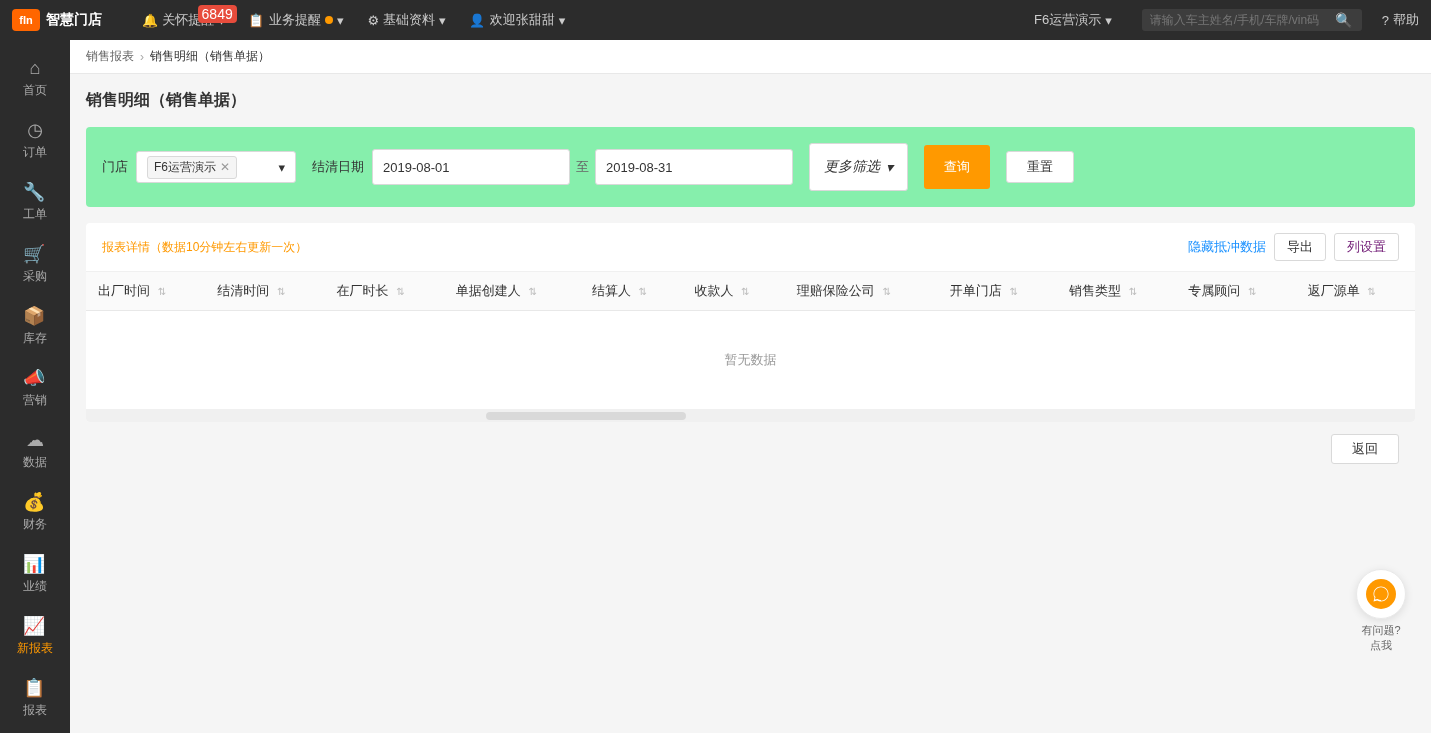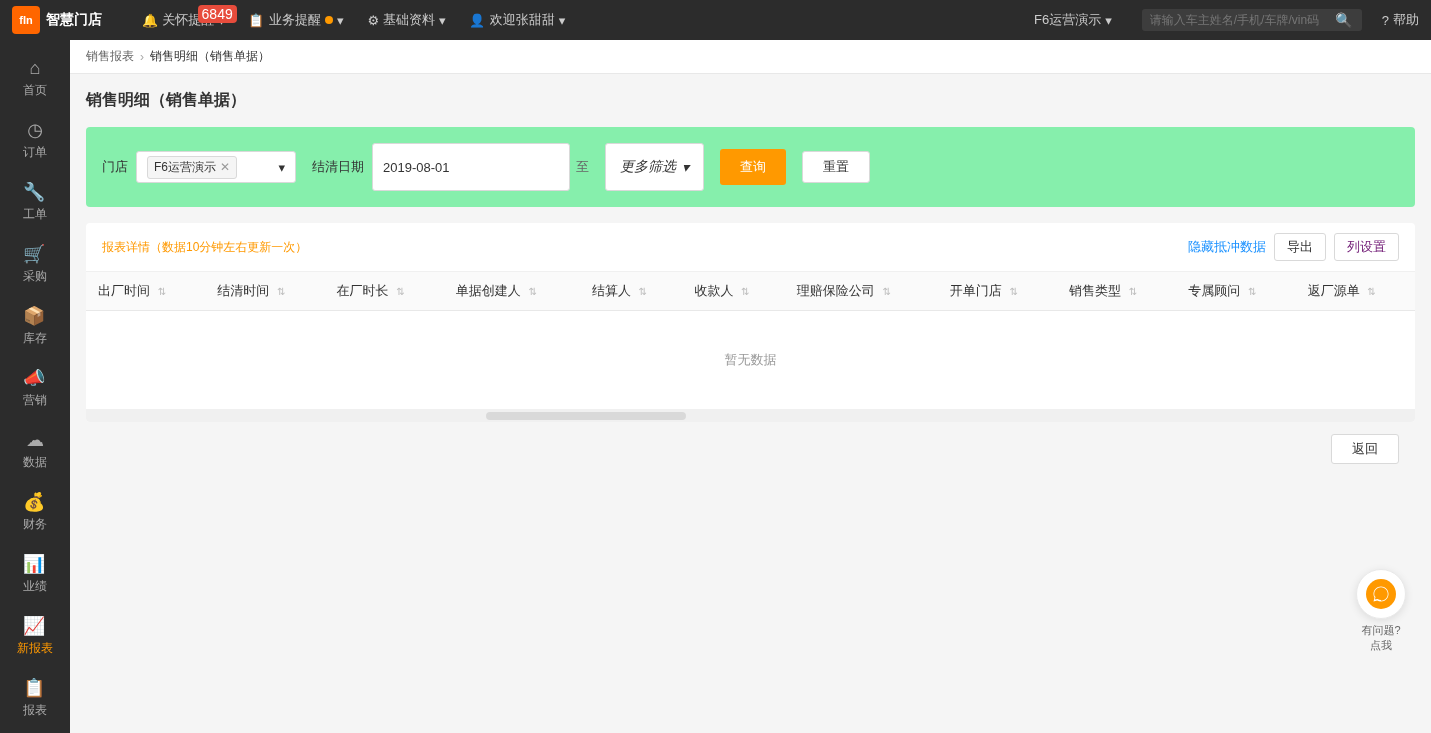--- a/index.html
+++ b/index.html
@@ -20,21 +20,21 @@
       display: flex;
       align-items: center;
       gap: 6px;
       font-size: 14px;
       font-weight: bold;
       color: #fff;
       min-width: 100px;
     }
     .logo-icon {
       width: 28px;
-      height: 28px;
+      height: 22px;
       background: #ff6600;
       border-radius: 4px;
       display: flex;
       align-items: center;
       justify-content: center;
       font-size: 11px;
       font-weight: bold;
       color: #fff;
     }
     .topbar-nav {
@@ -221,21 +221,21 @@
       display: flex;
       align-items: center;
       gap: 6px;
     }
     .date-input {
       border: 1px solid #d9d9d9;
       border-radius: 3px;
       padding: 5px 10px;
       font-size: 13px;
       color: #333;
-      height: 48px;
+      height: 36px;
       background: #fff;
     }
     .date-sep { color: #666; }
     .btn-more-filter {
       border: 1px solid #d9d9d9;
       border-radius: 3px;
       padding: 5px 14px;
       font-size: 14px;
       color: #333;
       background: #fff;
@@ -247,21 +247,21 @@
       font-style: italic;
     }
     .btn-query {
       background: #f90;
       color: #fff;
       border: none;
       border-radius: 3px;
       padding: 5px 20px;
       font-size: 13px;
       cursor: pointer;
-      height: 36px;
+      height: 44px;
     }
     .btn-reset {
       background: #fff;
       color: #333;
       border: 1px solid #d9d9d9;
       border-radius: 3px;
       padding: 5px 20px;
       font-size: 13px;
       cursor: pointer;
       height: 32px;
@@ -544,20 +544,21 @@
             <span style="flex:1;"></span>
             <span>▾</span>
           </div>
         </div>
 
         <div class="filter-item">
           <span class="filter-label">结清日期</span>
           <div class="date-range">
             <input type="text" class="date-input" value="2019-08-01" style="">
             <span class="date-sep">至</span>
+            <input type="text" class="date-input" value="2019-08-31" style="">
           </div>
         </div>
 
         <button class="btn-more-filter">
           <span>更多筛选</span>
           <span>▾</span>
         </button>
 
         <button class="btn-query">
           <span>查询</span>

